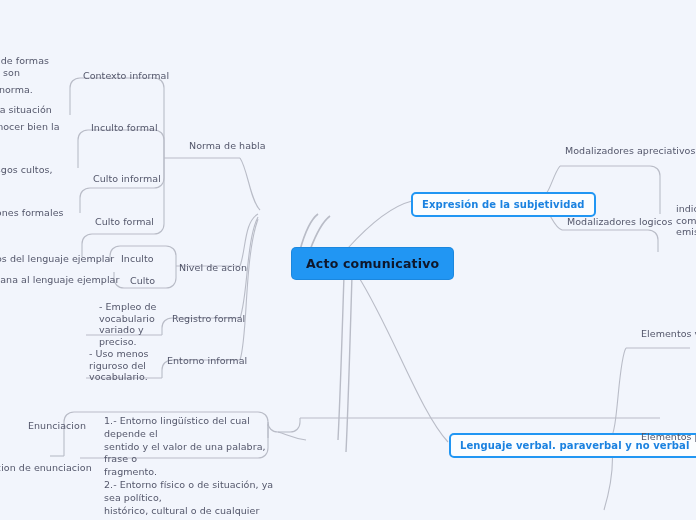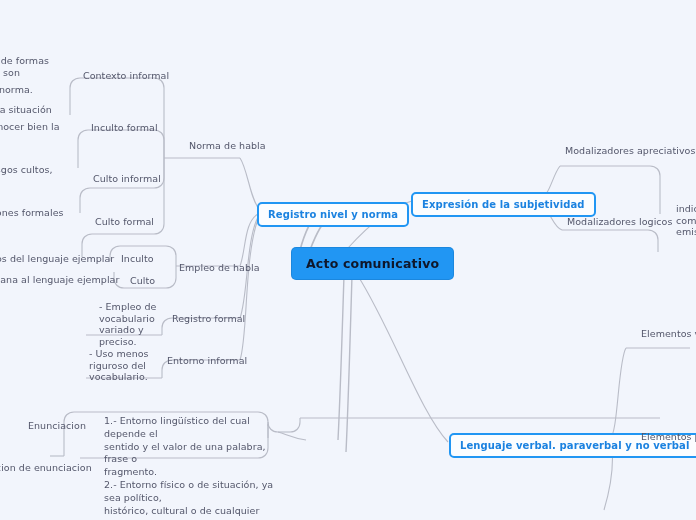--- a/index.html
+++ b/index.html
@@ -137,30 +137,29 @@
 
       <path d="M 610 438 C 618 436 618 360 626 348"></path>
       <path d="M 626 348 L 690 348"></path>
       <path d="M 610 443 L 690 443"></path>
       <path d="M 612 448 C 614 470 610 490 604 510"></path>
     </g>
   </svg>
 
   <div class="node root" style="left:292px; top:248px;">Acto comunicativo</div>
 
-  <div class="node l1" style="left:257px; top:202px;">Registro nivel y norma</div>
 
   <div class="node l1" style="left:411px; top:192px;">Expresión de la subjetividad</div>
 
 
   <div class="node l1" style="left:449px; top:433px;">Lenguaje verbal. paraverbal y no verbal</div>
 
   <div class="node lbl" style="left:173px; top:140px;margin-left:16px;">Norma de habla</div>
 
-  <div class="node lbl" style="left:179px; top:262px;">Empleo de habla</div>
+  <div class="node lbl" style="left:179px; top:262px;">Nivel de acion</div>
 
   <div class="node lbl" style="left:172px; top:313px;">Registro formal</div>
 
   <div class="node lbl" style="left:167px; top:355px;">Entorno informal</div>
 
   <div class="node lbl" style="left:83px; top:70px;">Contexto informal</div>
 
   <div class="node lbl" style="left:91px; top:122px;">Inculto formal</div>
 
   <div class="node lbl" style="left:93px; top:173px;">Culto informal</div>

